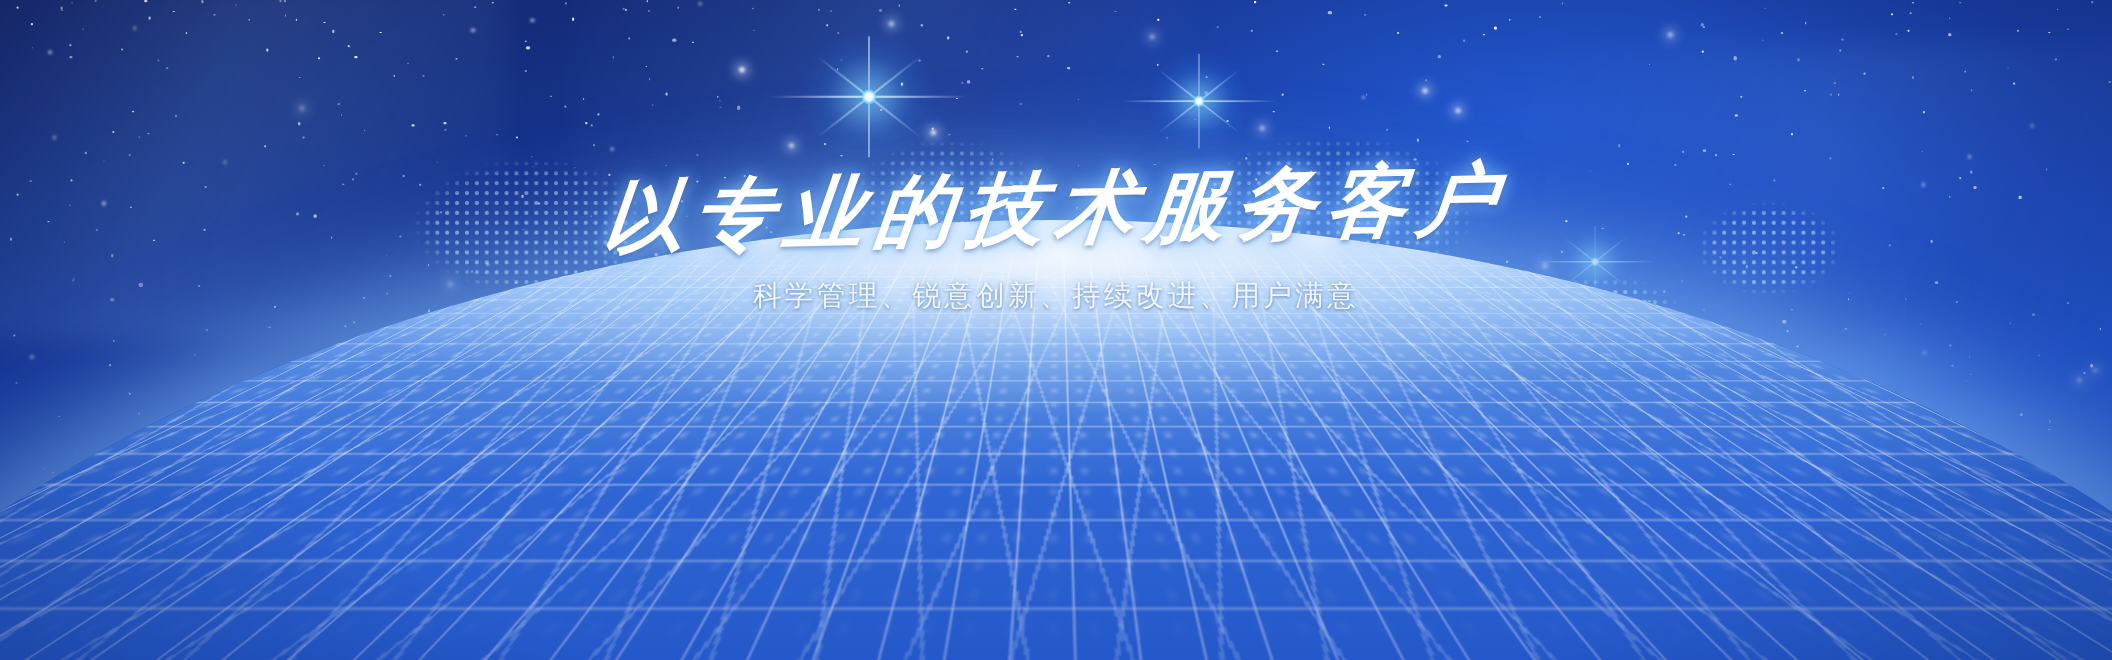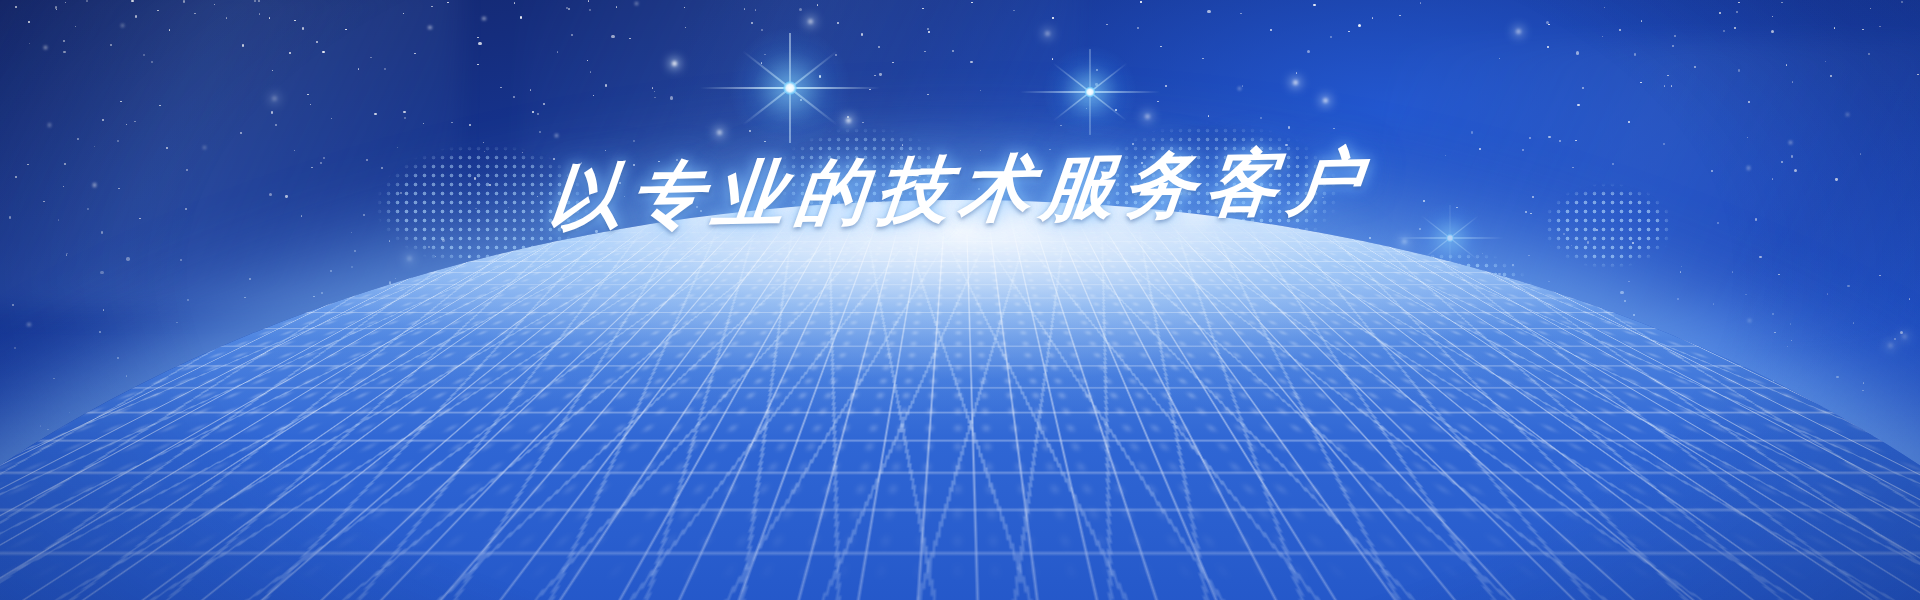--- a/index.html
+++ b/index.html
@@ -785,15 +785,16 @@
   <div class="earth">
     <div class="citygrid"></div>
     <div class="cityspeckle"></div>
     <div class="rim"></div>
   </div>
 
   <div class="vignette"></div>
 
   <div class="textblock">
     <h1 class="headline">以专业的技术服务客户</h1>
+    <p class="subline">科学管理、锐意创新、持续改进、用户满意</p>
   </div>
 
 </div>
 
 </body></html>

